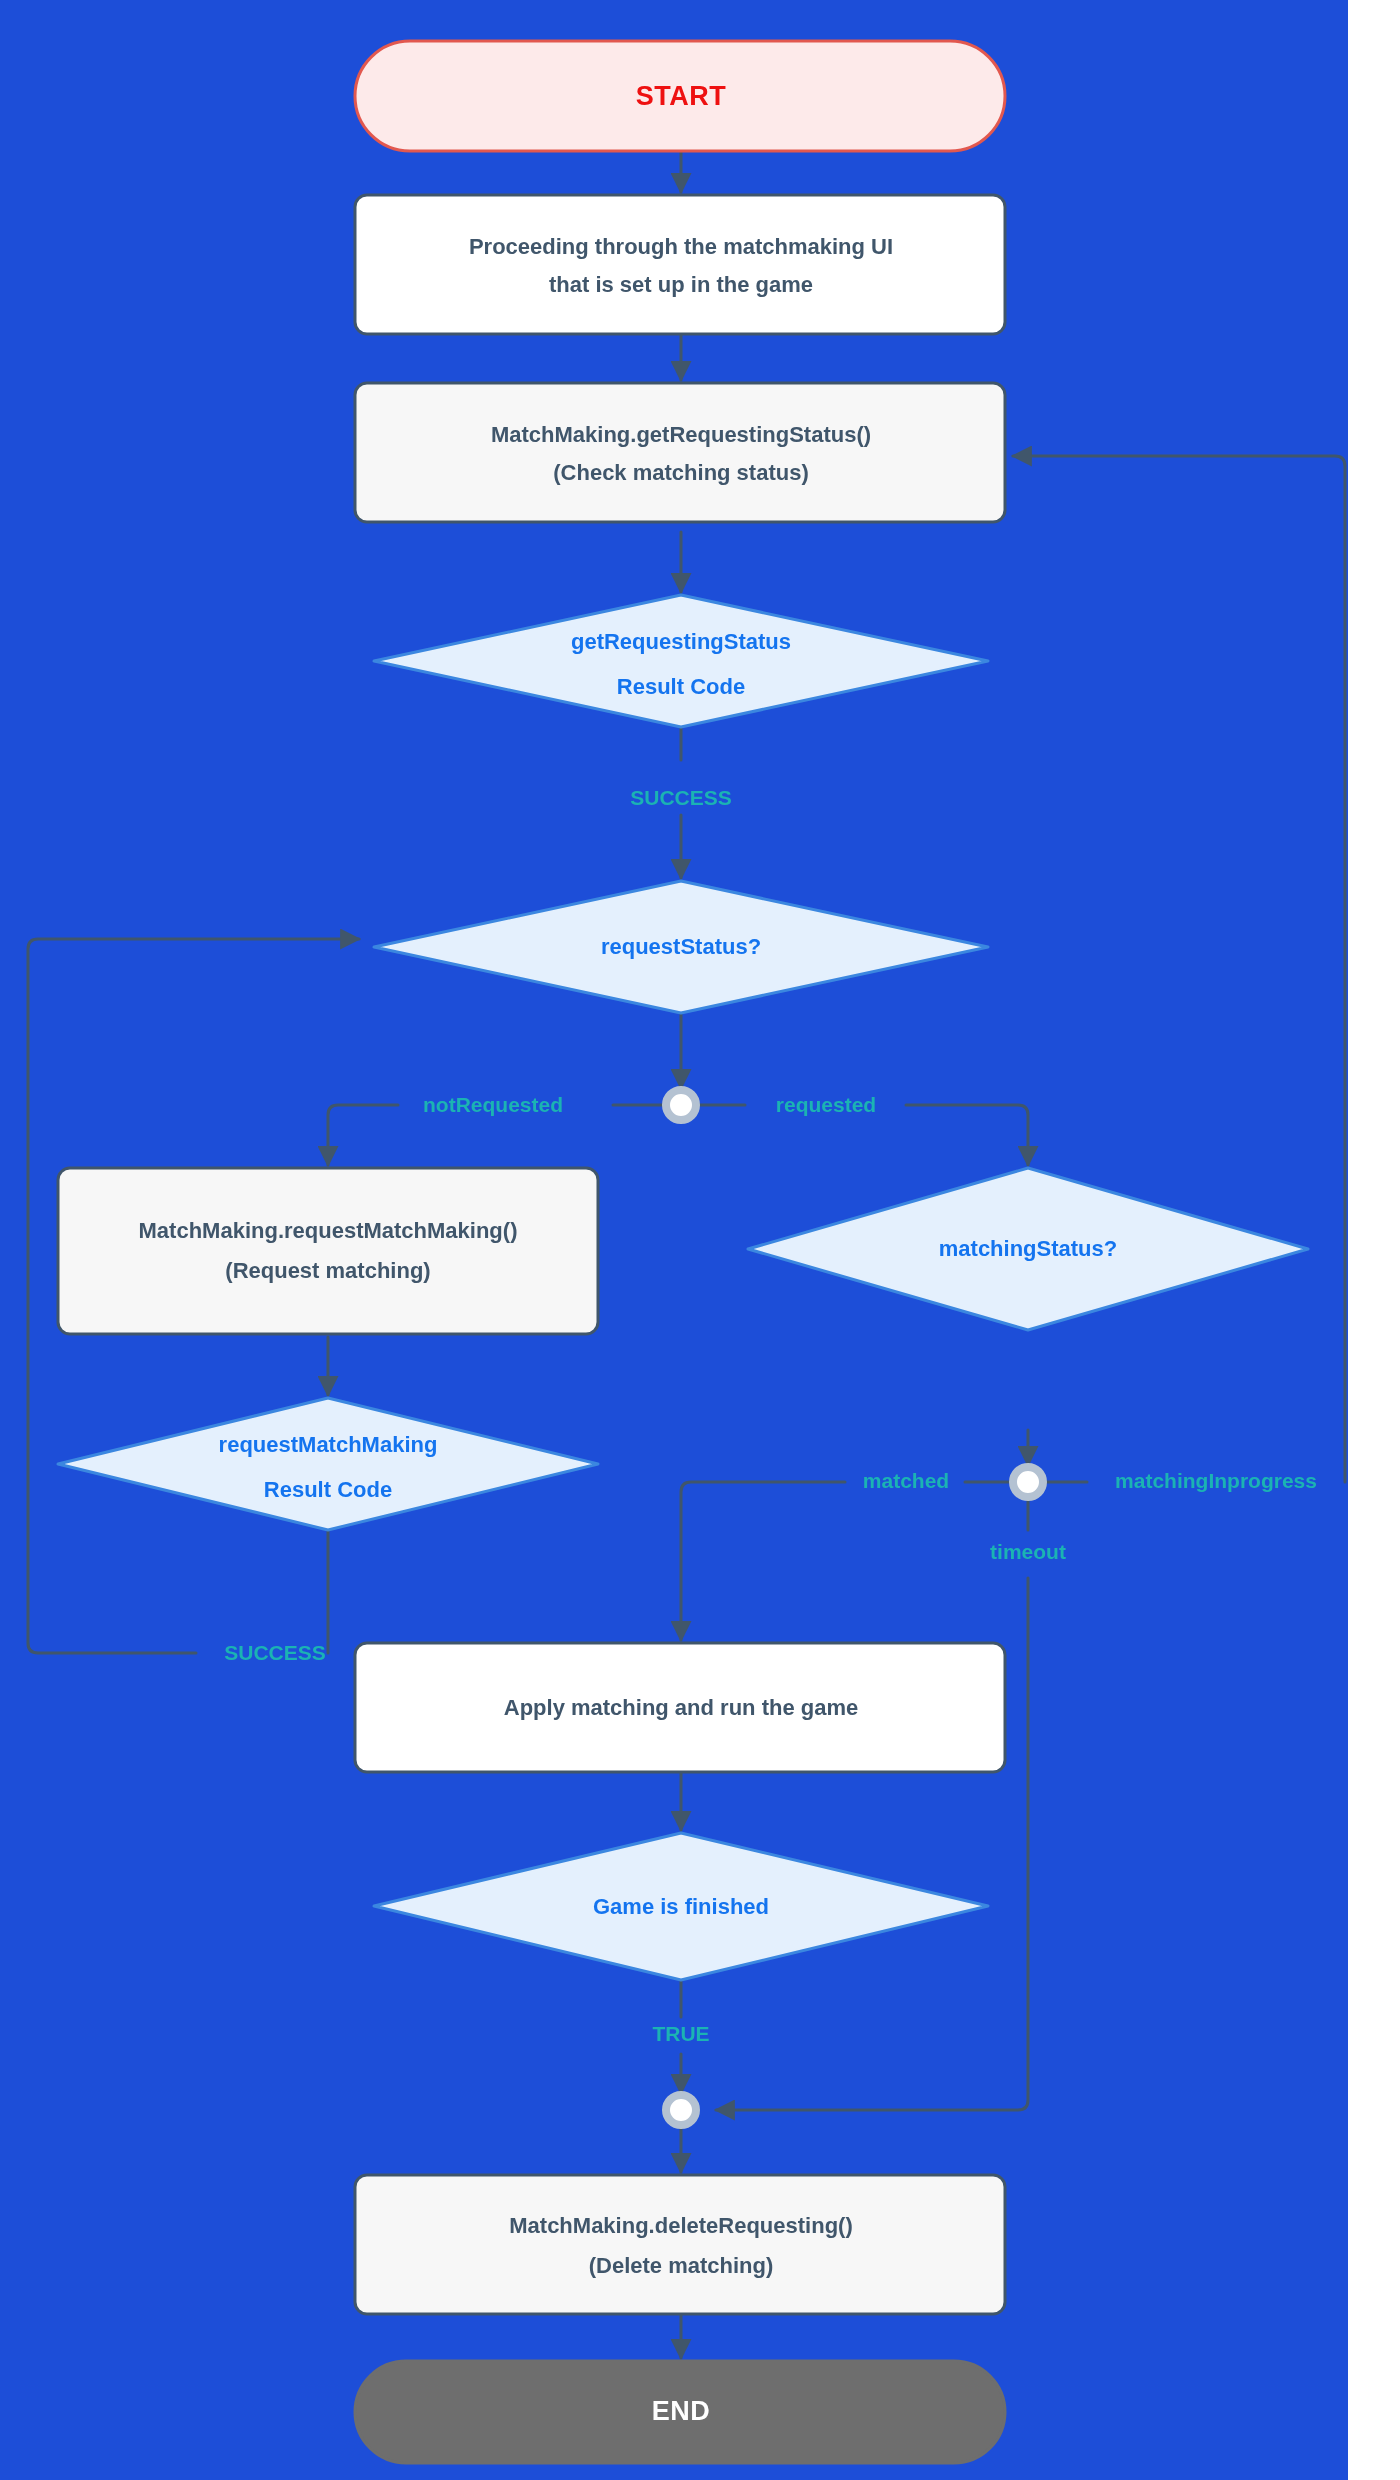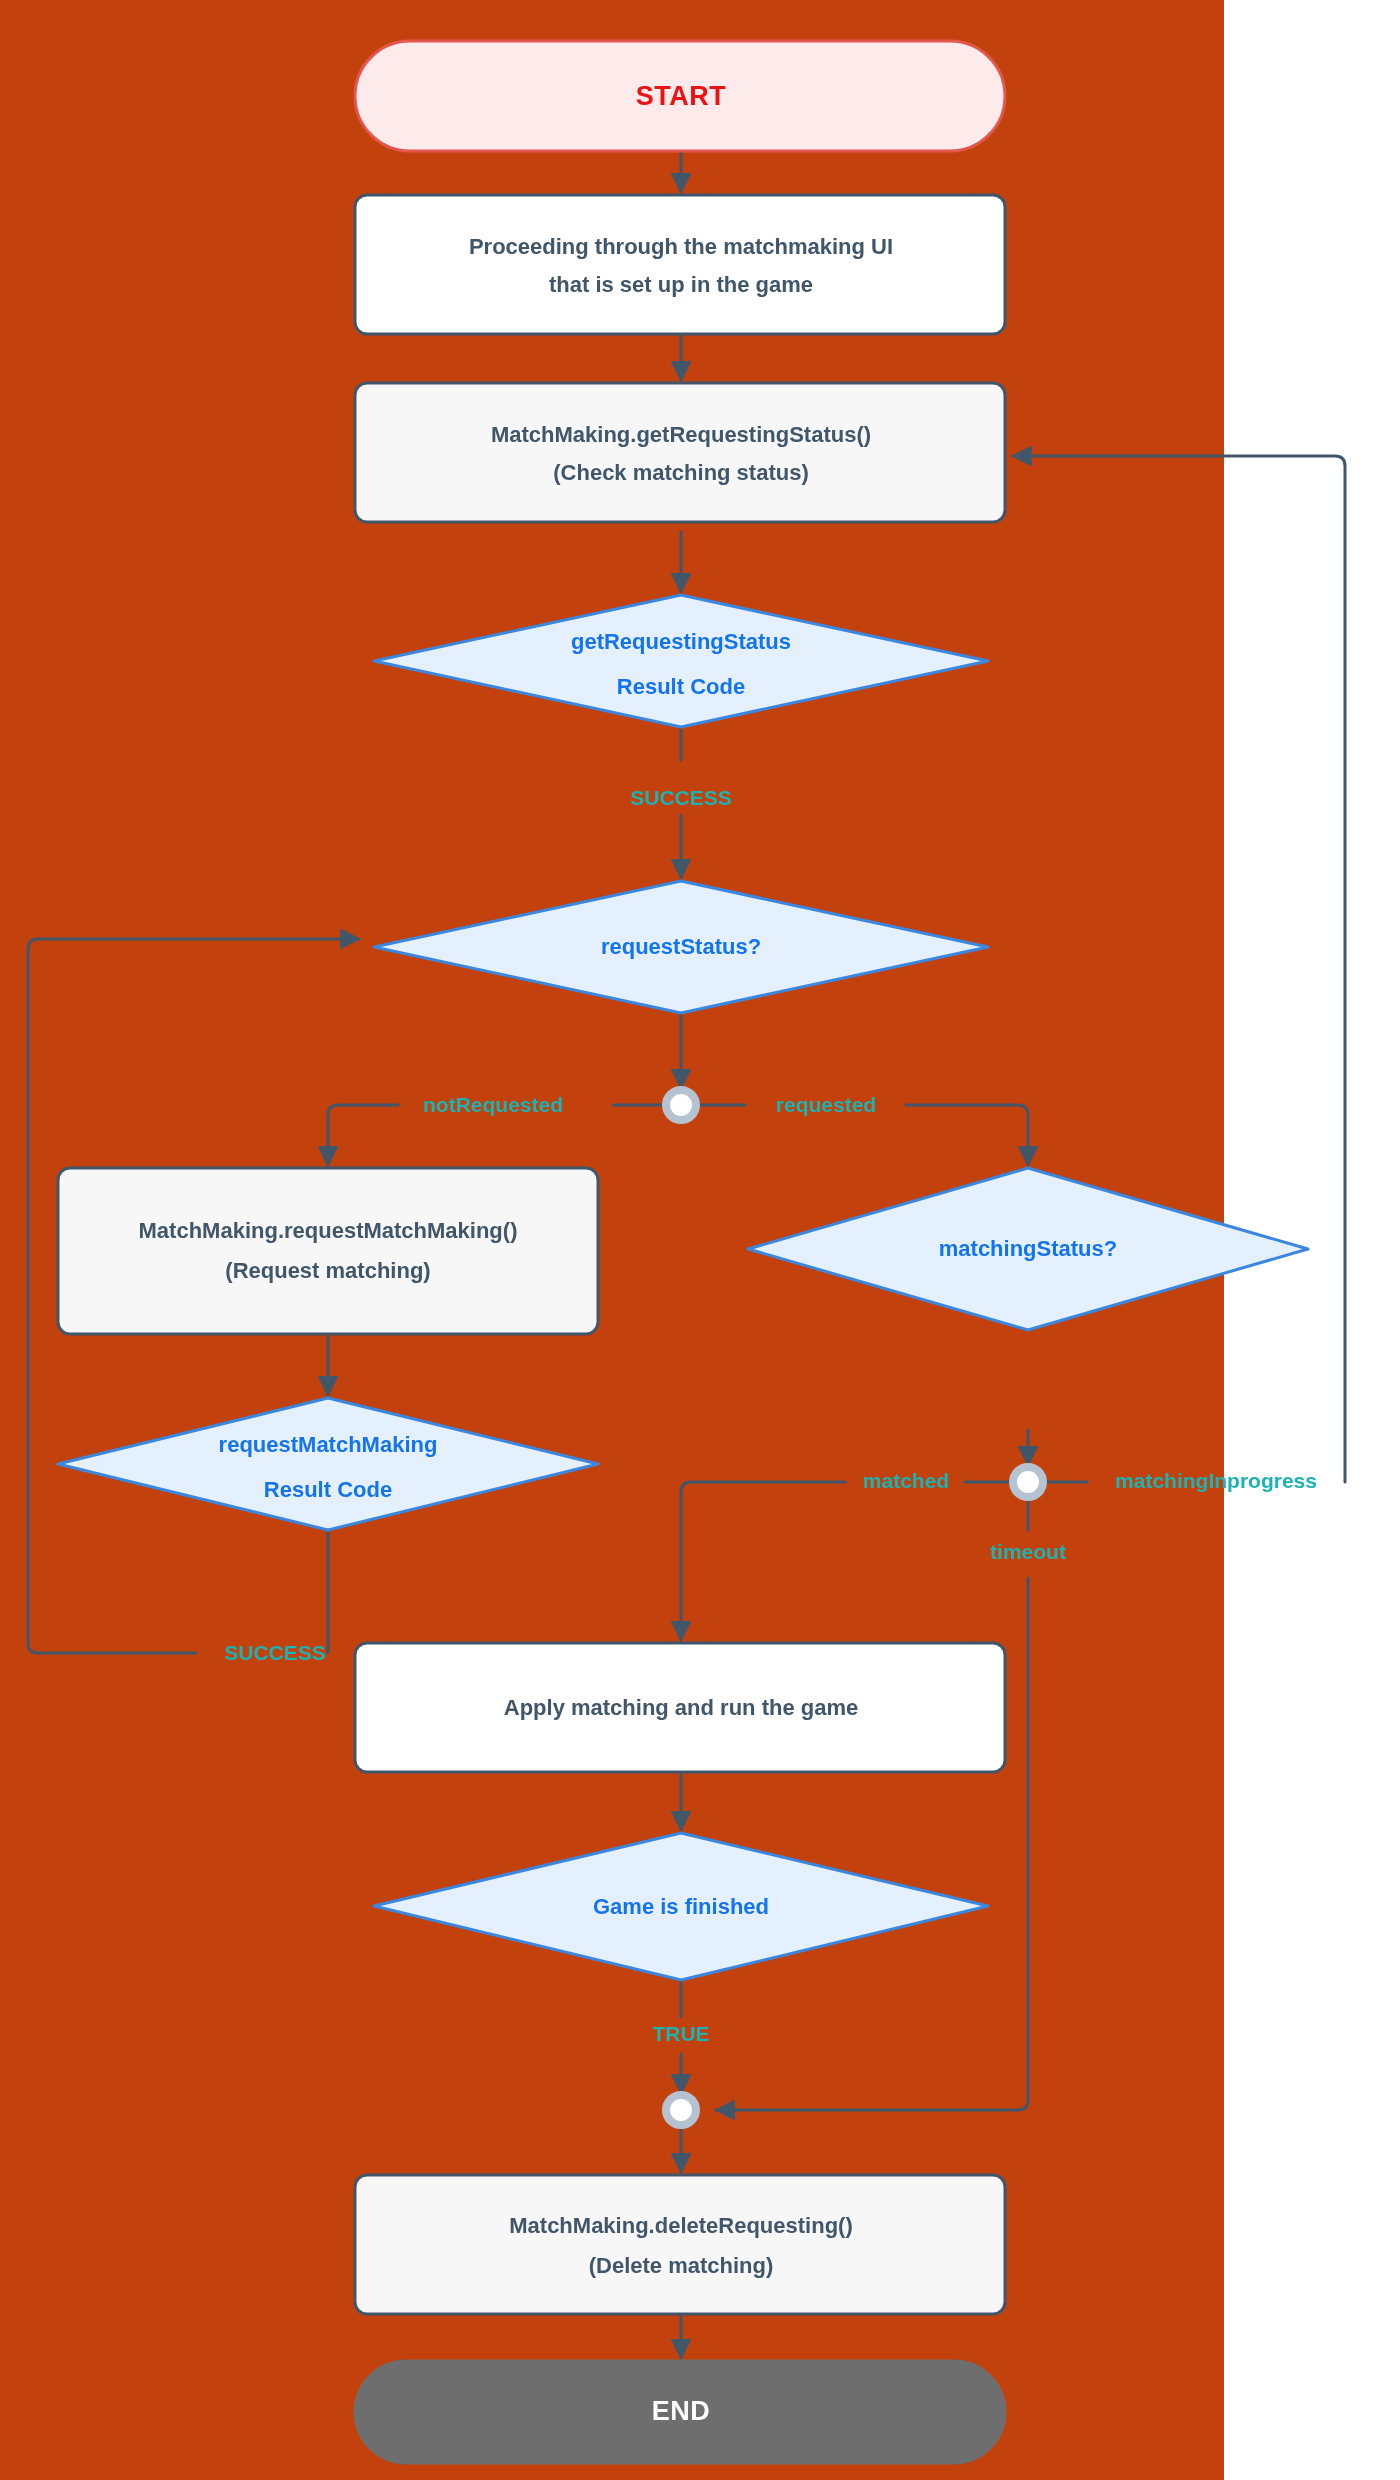--- a/index.html
+++ b/index.html
@@ -8,23 +8,23 @@
     background: #ffffff;
   }
   body {
     width: 1400px;
     height: 2480px;
     font-family: "Liberation Sans", sans-serif;
     overflow: hidden;
   }
   #chart-root {
     position: relative;
-    width: 1224px;
+    width: 1348px;
     height: 2480px;
-    background: #c2410c;
+    background: #1d4ed8;
   }
   svg#flow {
     display: block;
     width: 1400px;
     height: 2480px;
   }
   .node-text {
     font-family: "Liberation Sans", sans-serif;
     font-weight: bold;
     text-anchor: middle;

